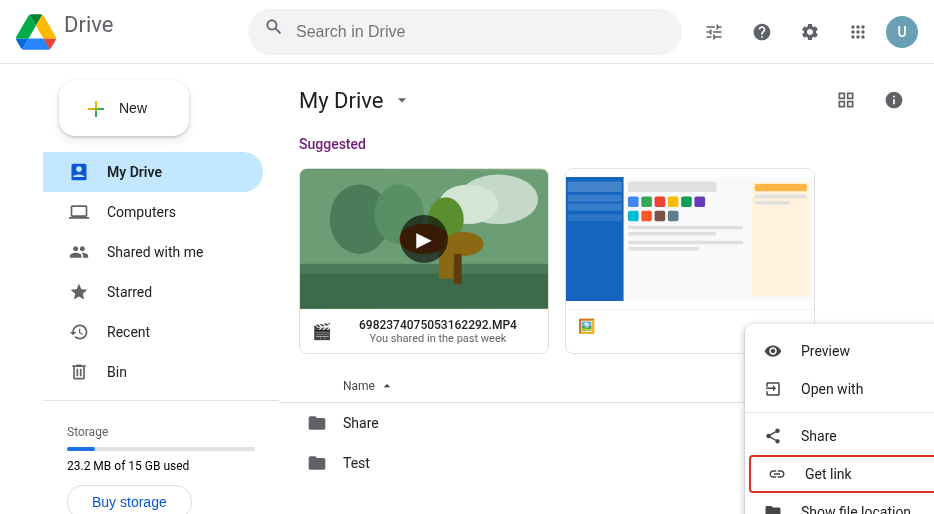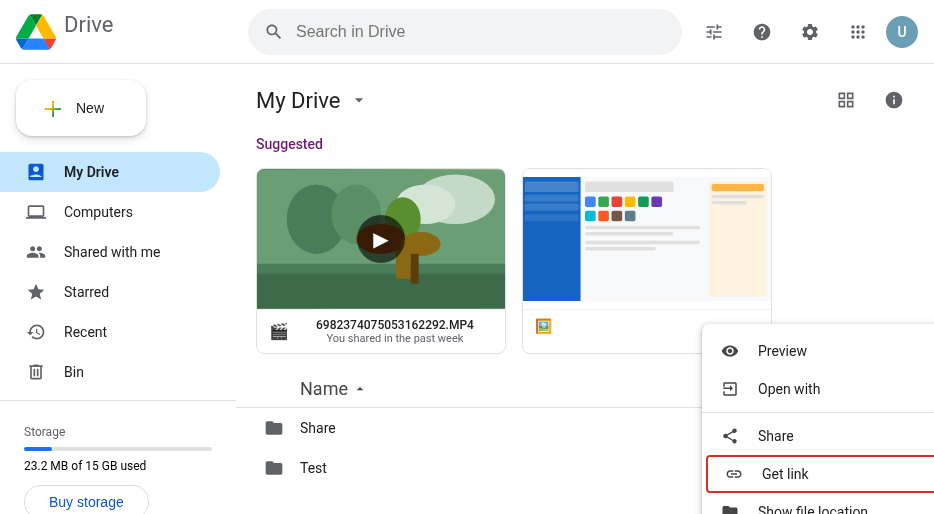--- a/index.html
+++ b/index.html
@@ -3,27 +3,27 @@
   <meta charset="utf-8">
   <style>
     * { margin: 0; padding: 0; box-sizing: border-box; }
     body { font-family: 'Google Sans', Roboto, Arial, sans-serif; font-size: 14px; color: #202124; background: #fff; width: 934px; height: 514px; overflow: hidden; display: flex; flex-direction: column; }
 
     
     .header { display: flex; align-items: center; padding: 8px 16px; gap: 12px; height: 64px; border-bottom: 1px solid #e0e0e0; flex-shrink: 0; }
     .logo-area { display: flex; align-items: flex-start; gap: 8px; width: 220px; flex-shrink: 0; }
     .logo-icon { width: 40px; height: 40px; flex-shrink: 0; }
     .logo-text { font-size: 22px; color: #5f6368; font-weight: 400; }
-    .search-bar { flex: 1; display: flex; align-items: center; background: #f1f3f4; border-radius: 24px; padding: 8px 16px; gap: 12px; max-width: 720px; height: 46px; }
+    .search-bar { flex: 1; display: flex; background: #f1f3f4; border-radius: 24px; padding: 8px 16px; gap: 12px; max-width: 720px; height: 46px; }
     .search-bar input { border: none; background: transparent; font-size: 16px; color: #202124; outline: none; flex: 1; }
     .header-icons { display: flex; align-items: center; gap: 8px; margin-left: auto; }
     .header-icon-btn { width: 40px; height: 40px; border-radius: 50%; display: flex; align-items: center; justify-content: center; cursor: pointer; color: #5f6368; font-size: 20px; border: none; background: transparent; }
 
     
-    .main { display: flex; flex: 1; overflow: hidden; }
+    .main { display: flex; flex: 1; overflow: hidden; margin-left: 43px; }
 
     
     .sidebar { width: 236px; flex-shrink: 0; padding: 8px 0; overflow-y: auto; }
     .new-btn { display: flex; align-items: center; gap: 12px; margin: 8px 16px 16px 16px; padding: 16px 24px; background: #fff; border-radius: 16px; box-shadow: 0 1px 3px rgba(0,0,0,0.2), 0 4px 8px rgba(0,0,0,0.1); cursor: pointer; font-size: 14px; font-weight: 500; color: #202124; width: 130px; border: none; }
     .sidebar-item { display: flex; align-items: center; gap: 16px; padding: 8px 16px 8px 24px; border-radius: 0 20px 20px 0; cursor: pointer; font-size: 14px; color: #202124; margin-right: 16px; height: 40px; }
     .sidebar-item.active { background: #c2e7ff; font-weight: 600; }
     .sidebar-item .item-icon { font-size: 18px; color: #5f6368; width: 24px; display: flex; justify-content: center; }
     .sidebar-item.active .item-icon { color: #0b57d0; }
     .sidebar-divider { height: 1px; background: #e0e0e0; margin: 8px 0; }
     .storage-section { padding: 16px 24px; }
@@ -47,21 +47,21 @@
     .file-card-thumb-video { width: 100%; height: 100%; object-fit: cover; background: linear-gradient(135deg, #4a7c59 0%, #6b9e75 30%, #8fb87a 50%, #c5d9a8 70%, #d4e5c0 100%); display: flex; align-items: center; justify-content: center; }
     .play-btn { width: 48px; height: 48px; background: rgba(0,0,0,0.6); border-radius: 50%; display: flex; align-items: center; justify-content: center; color: #fff; font-size: 20px; }
     .file-card-info { padding: 8px 12px; display: flex; align-items: center; gap: 8px; border-top: 1px solid #f1f3f4; }
     .file-card-info .file-icon { font-size: 16px; }
     .file-card-info-text { flex: 1; overflow: hidden; text-align: center; }
     .file-card-name { font-size: 12px; font-weight: 500; color: #202124; white-space: nowrap; overflow: hidden; text-overflow: ellipsis; }
     .file-card-meta { font-size: 11px; color: #5f6368; }
 
     
     .file-list-header { display: flex; align-items: center; padding: 8px 20px; border-bottom: 1px solid #e0e0e0; gap: 8px; }
-    .file-list-col-name { flex: 1; font-size: 18px; color: #444746; display: flex; align-items: center; gap: 4px; }
+    .file-list-col-name { flex: 1; font-size: 12px; color: #444746; display: flex; align-items: center; gap: 4px; }
     .file-list-row { display: flex; align-items: center; padding: 4px 20px; gap: 8px; cursor: pointer; height: 40px; }
 
     
     .context-menu { position: absolute; background: #fff; border-radius: 8px; box-shadow: 0 2px 6px 2px rgba(0,0,0,0.15), 0 1px 2px rgba(0,0,0,0.3); width: 280px; top: 260px; left: 466px; z-index: 100; padding: 8px 0; }
     .menu-item { display: flex; align-items: center; gap: 16px; padding: 10px 16px; cursor: pointer; font-size: 14px; color: #202124; position: relative; }
     .menu-item .menu-icon { font-size: 18px; color: #444746; width: 24px; display: flex; justify-content: center; }
     .menu-item.highlighted { outline: 2px solid #d93025; outline-offset: -2px; border-radius: 4px; margin: 0 4px; }
   </style>
 </head>
 <body>

